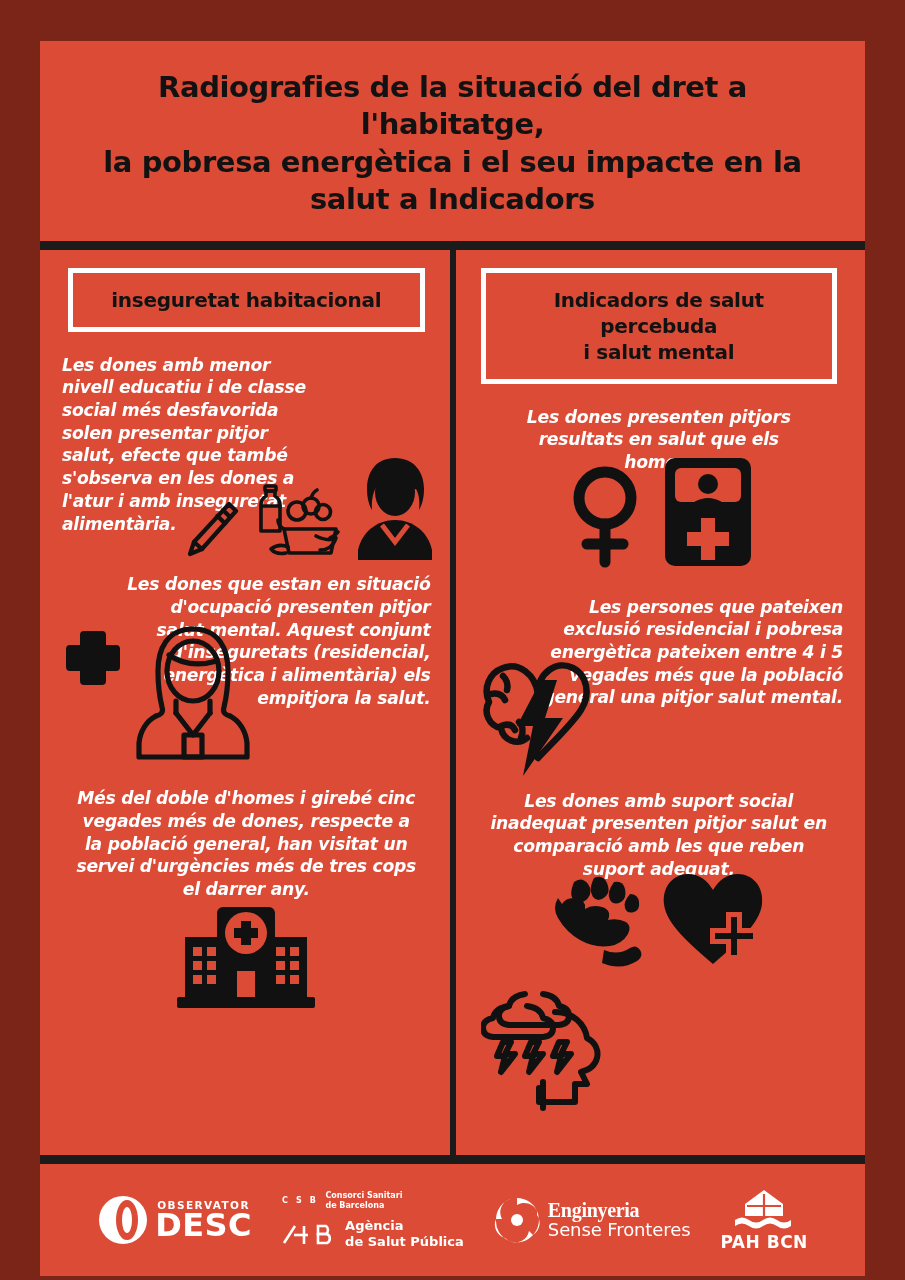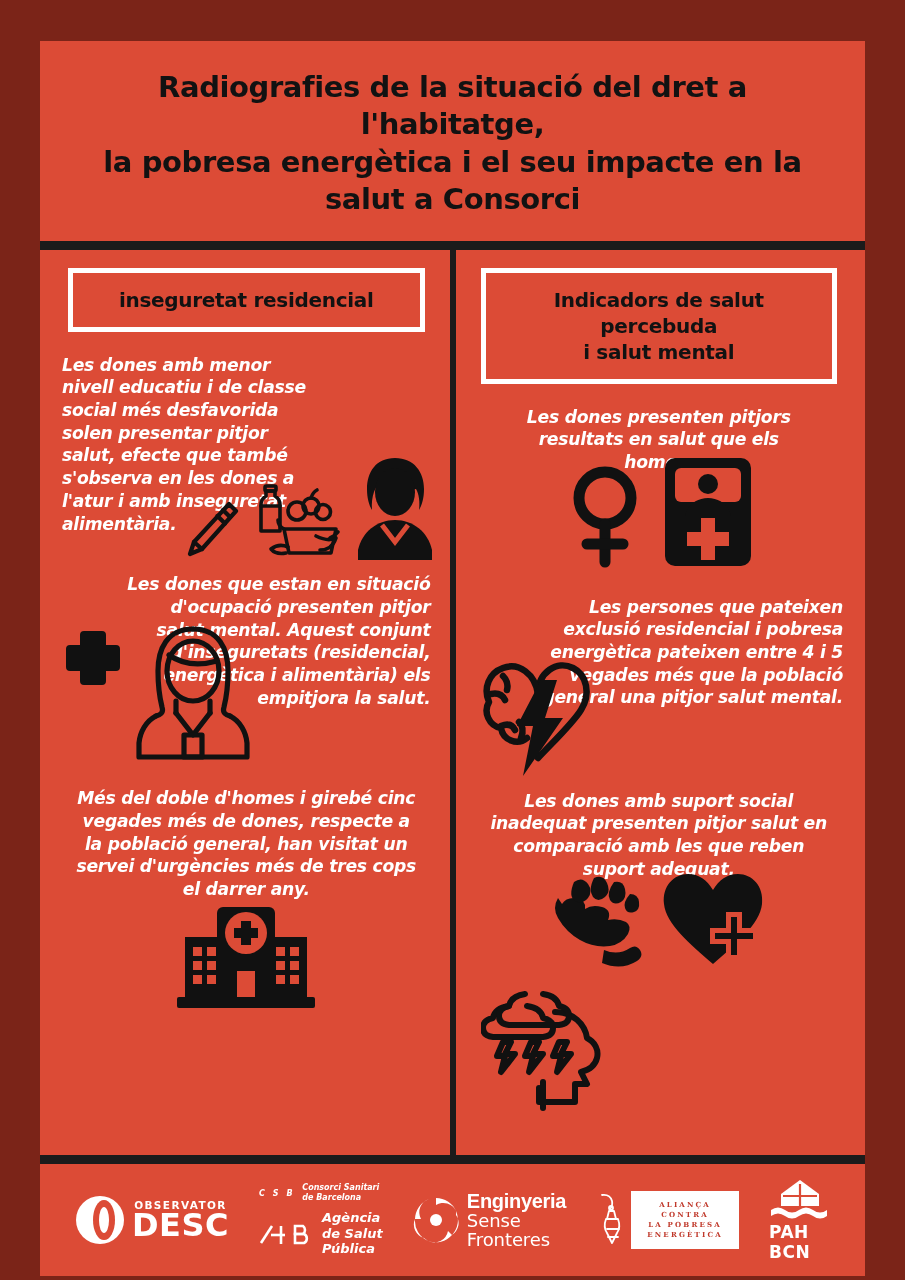--- a/index.html
+++ b/index.html
@@ -155,21 +155,21 @@
   .logo-desc .w2 {
     font-family: "DejaVu Sans", sans-serif;
     font-weight: bold;
     font-size: 32px;
     letter-spacing: 0.5px;
     color: #ffffff;
     line-height: 0.92;
   }
 
   .logo-csb { flex-direction: column; align-items: flex-start; gap: 7px; }
-  .csb-row { display: flex; align-items: center; gap: 7px; font-style: italic; }
+  .csb-row { display: flex; align-items: center; gap: 7px; }
   .csb-mark {
     font-family: "DejaVu Sans", sans-serif;
     font-weight: bold;
     font-size: 8px;
     letter-spacing: 2.6px;
     color: #ffffff;
   }
   .csb-txt {
     font-family: "DejaVu Sans", sans-serif;
     font-weight: bold;
@@ -181,21 +181,21 @@
     font-family: "DejaVu Sans", sans-serif;
     font-weight: bold;
     font-size: 13px;
     line-height: 1.2;
     color: #ffffff;
   }
 
   .logo-esf { gap: 8px; }
   .esf-txt { line-height: 1.05; }
   .esf-1 {
-    font-family: Liberation Sans, sans-serif;
+    font-family: Liberation Serif, serif;
     font-weight: bold;
     font-size: 20px;
     color: #ffffff;
     letter-spacing: -0.3px;
   }
   .esf-2 {
     font-family: "DejaVu Sans", sans-serif;
     font-size: 18px;
     color: #ffffff;
     letter-spacing: -0.1px;
@@ -227,32 +227,32 @@
 </style>
 </head>
 <body>
 
 <div class="poster">
   <div class="poster-inner">
 
     <div class="title-block">
       <div class="title-line">Radiografies de la situació del dret a l'habitatge,</div>
       <div class="title-line">la pobresa energètica i el seu impacte en la</div>
-      <div class="title-line">salut a Consorci</div>
+      <div class="title-line">salut a Indicadors</div>
     </div>
 
     <div class="top-rule"></div>
 
     <div class="columns">
       <div class="col-divider"></div>
 
       <div class="column">
 
         <div class="section-head">
-          <div class="section-head-line">inseguretat residencial</div>
+          <div class="section-head-line">inseguretat habitacional</div>
         </div>
 
         <div class="block" style="min-height:170px;">
           <div class="para left" style="width:255px;">Les dones amb menor nivell educatiu i de classe social més desfavorida solen presentar pitjor salut, efecte que també s'observa en les dones a l'atur i amb inseguretat alimentària.</div>
           <div class="float-icons icon-row r-left" style="left:120px; top:102px;">
 
             <span>
               <svg width="58" height="62" viewBox="0 0 58 62">
                 <g fill="none" stroke="#111" stroke-width="4.2" stroke-linejoin="round" stroke-linecap="round">
                   <path d="M47 6 L54 13 L20 51 L8 56 L12 44 Z"></path>
@@ -518,38 +518,20 @@
               <circle cx="23" cy="23" r="6"></circle>
             </g>
           </svg>
         </span>
         <span class="esf-txt">
           <span class="esf-1" style="display:block;">Enginyeria</span>
           <span class="esf-2" style="display:block;">Sense Fronteres</span>
         </span>
       </div>
 
-      <div class="logo logo-acpe">
-        <span>
-          <svg width="30" height="54" viewBox="0 0 30 54">
-            <g fill="none" stroke="#ffffff" stroke-width="1.8" stroke-linejoin="round" stroke-linecap="round">
-              <path d="M6 2 q8 -1 10 6 q1 5 -2 8"></path>
-              <circle cx="15" cy="15" r="2"></circle>
-              <path d="M13 18 h5 l2 8 h-9 Z"></path>
-              <path d="M10 26 q-3 8 1 14 q3 6 5 10 q2 -4 5 -10 q4 -6 1 -14 Z"></path>
-              <path d="M11 36 h12"></path>
-              <path d="M12 44 h10"></path>
-            </g>
-          </svg>
-        </span>
-        <span class="acpe-box">
-          <span class="acpe-l" style="display:block;">ALIANÇA CONTRA</span>
-          <span class="acpe-l" style="display:block;">LA POBRESA ENERGÈTICA</span>
-        </span>
-      </div>
 
       <div class="logo logo-pah">
         <span>
           <svg width="62" height="42" viewBox="0 0 62 42">
             <g fill="#ffffff">
               <path d="M31 2 L50 16 L50 28 L31 28 Z"></path>
               <path d="M31 2 L12 16 L12 28 L31 28 Z"></path>
               <path d="M2 32 q7 -5 14 0 q7 5 14 0 q7 -5 14 0 q7 5 14 0 l0 6 q-7 5 -14 0 q-7 -5 -14 0 q-7 5 -14 0 q-7 -5 -14 0 Z"></path>
             </g>
             <path d="M31 6 L31 28" stroke="#dc4b36" stroke-width="2.2" fill="none"></path>

